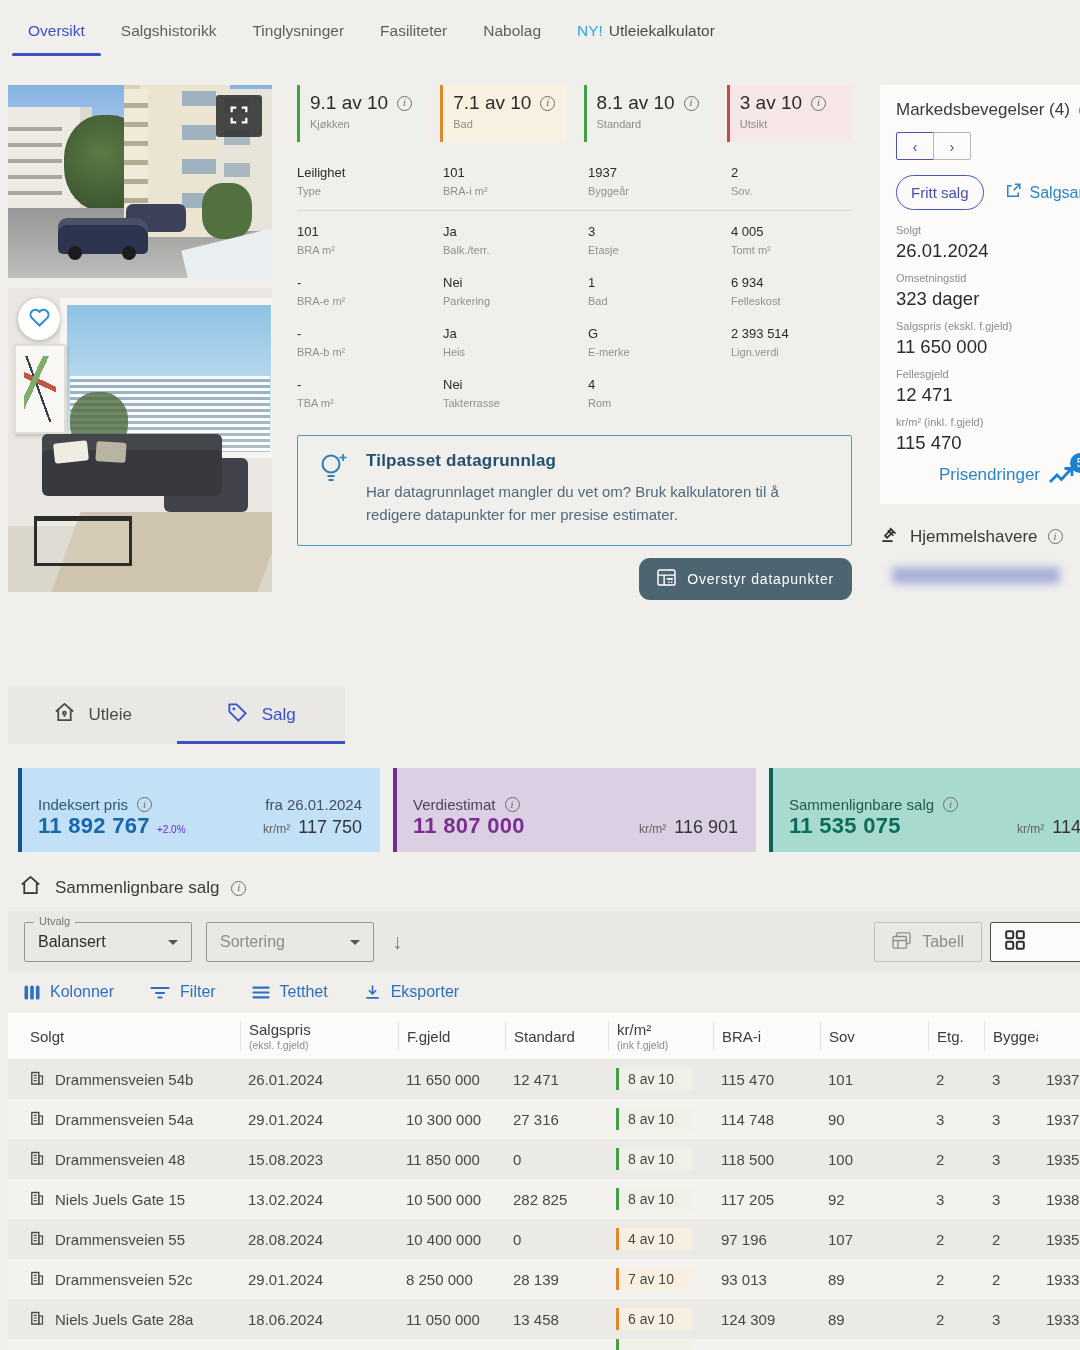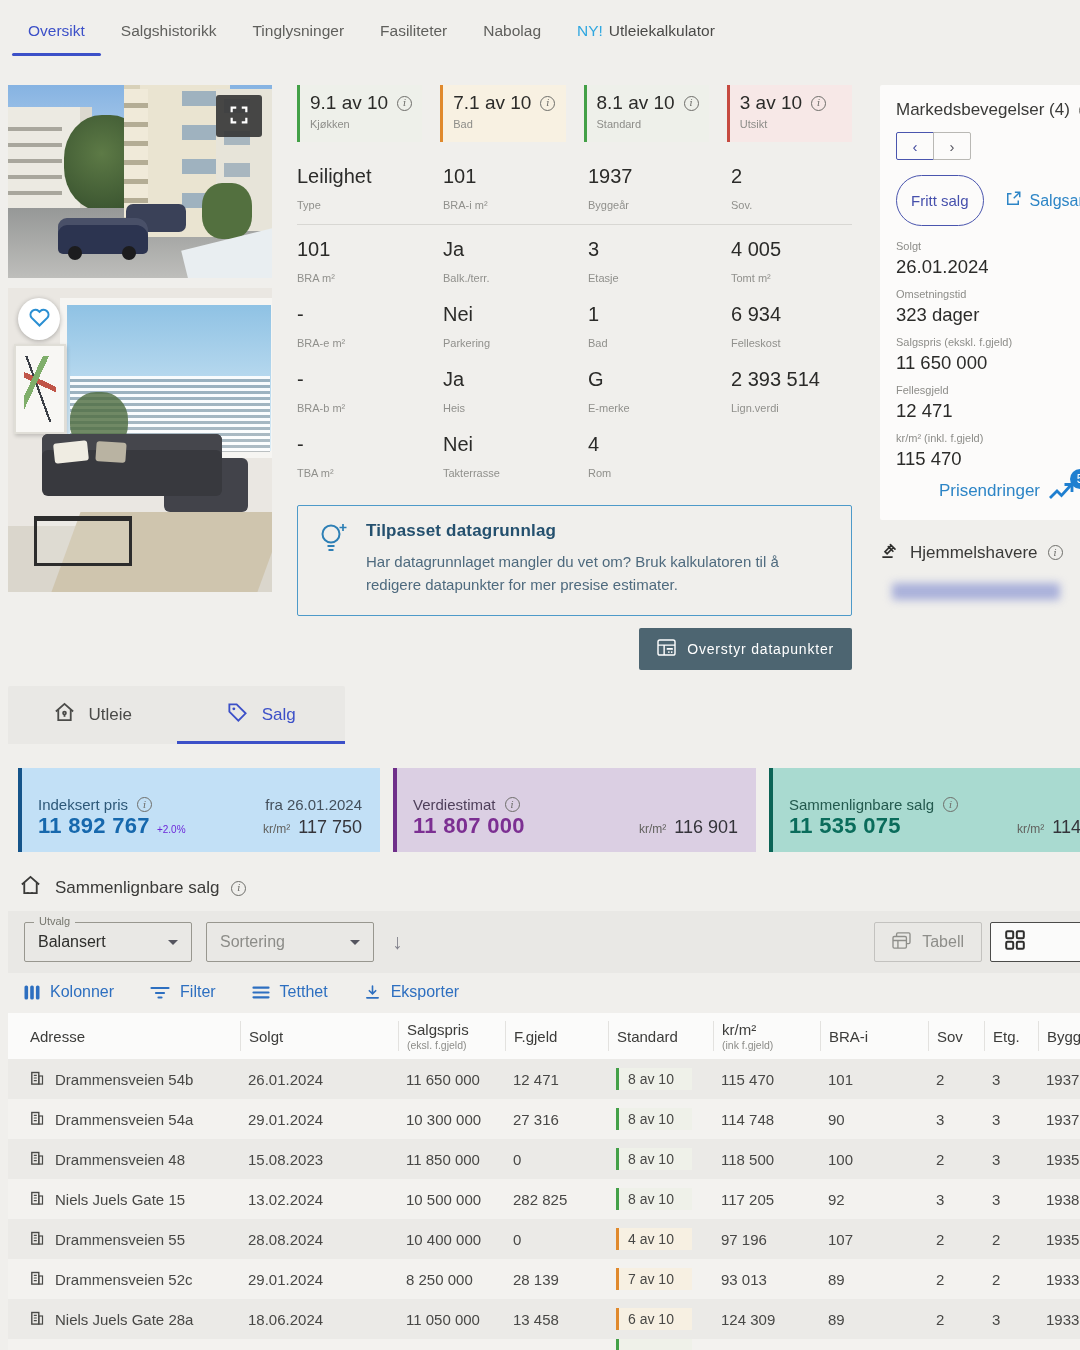--- a/index.html
+++ b/index.html
@@ -60,40 +60,40 @@
 .middle{position:absolute;left:297px;top:85px;width:555px}
 .scores{display:flex;gap:18px}
 .score{flex:1;height:57px;padding:7px 10px 0;border-left:3px solid #888}
 .score.tone-green{border-color:#43a047;background:#eef0ea}
 .score.tone-orange{border-color:#e0892c;background:#f8f1e2}
 .score.tone-red{border-color:#c64a40;background:#f7e8e7}
 .score-value{font-size:19px;color:#2b2b29;display:flex;align-items:center;gap:9px;white-space:nowrap}
 .score-label{font-size:11px;color:#8d8d89;margin-top:4px}
 .facts{display:grid;grid-template-columns:146px 145px 143px 1fr;margin-top:14px}
 .fact{padding:9px 0 10px}
-.fact-value{font-size:20px;color:#2b2b29}
-.fact-label{font-size:11px;color:#90908c;margin-top:11px}
+.fact-value{font-size:13px;color:#2b2b29}
+.fact-label{font-size:11px;color:#90908c;margin-top:5px}
 .facts-divider{grid-column:1/-1;border-bottom:1px solid #d8d7d3;margin:3px 0 4px}
 .infobox{margin-top:16px;border:1.5px solid #4d9ac9;border-radius:2px;padding:15px 20px 18px;display:flex;gap:16px}
 .infobox-title{font-size:17px;font-weight:bold;color:#24506e;letter-spacing:.2px}
 .infobox-body{font-size:15px;color:#4e6a7e;line-height:1.55;margin-top:9px;max-width:445px}
 .override-row{display:flex;justify-content:flex-end;margin-top:12px}
-.override-btn{background:#4d6571;color:#fff;border:none;font-size:14px;letter-spacing:.8px;padding:11px 18px;display:flex;align-items:center;gap:11px;border-radius:2px;font-family:inherit}
+.override-btn{background:#4d6571;color:#fff;border:none;font-size:14px;letter-spacing:.8px;padding:11px 18px;display:flex;align-items:center;gap:11px;border-radius:11px;font-family:inherit}
 
 
 .rightpanel{position:absolute;left:880px;top:85px;width:212px}
 .market-card{background:#fcfbfa;padding:15px 16px 18px;border-radius:2px}
 .market-title-row{display:flex;align-items:center;gap:9px;white-space:nowrap}
 .market-title{font-size:17px;color:#3a3a38}
 .pager{display:flex;margin-top:12px}
 .pager-btn{width:38px;height:28px;border:1px solid #b9b8b4;background:transparent;display:flex;align-items:center;justify-content:center;font-size:15px;color:#424a9e}
 .pager-btn.prev{border-color:#4a55ae;border-radius:2px 0 0 2px}
 .pager-btn.next{margin-left:-1px;color:#55555f;border-radius:0 2px 2px 0}
 .badge-row{display:flex;align-items:center;gap:20px;margin:15px 0 14px;white-space:nowrap}
-.pill{border:1.5px solid #4a55ae;color:#4650ac;border-radius:999px;padding:16px 14px;font-size:15px}
+.pill{border:1.5px solid #4a55ae;color:#4650ac;border-radius:999px;padding:8px 14px;font-size:15px}
 .extlink{color:#2d85c6;font-size:16px;display:flex;align-items:center;gap:8px;white-space:nowrap}
 .mf{margin-bottom:10px}
 .mf-label{font-size:11px;color:#8d8d89}
 .mf-value{font-size:18.5px;color:#2b2b29;margin-top:4px}
 .pricelink-row{display:flex;justify-content:flex-end;margin-top:8px}
 .pricelink{display:flex;align-items:center;gap:8px;color:#2d85c6;font-size:17px}
 .trend-wrap{position:relative;display:inline-flex}
 .pricebadge{position:absolute;right:-14px;top:-11px;width:20px;height:20px;border-radius:50%;background:#1f7fd0;color:#fff;font-size:12px;display:flex;align-items:center;justify-content:center}
 .owners{margin-top:20px;display:flex;align-items:center;gap:10px;font-size:17px;color:#3a3a38;white-space:nowrap}
 .blurred-name{margin-top:18px;margin-left:12px;height:17px;width:168px;border-radius:3px;background:#a9b0da;filter:blur(4px)}
@@ -566,23 +566,20 @@
           <path d="M12 3v10.5M7.5 9.5 12 14l4.5-4.5M4 19.5h16"></path>
         </svg>
       </span>
       <span data-interactable="false">Eksporter</span>
     </div>
   </div>
 
 <div class="table" data-interactable="false">
   <div class="thead" data-interactable="false">
     <div class="th" data-interactable="true">
-        <span>Adresse</span>
-      </div>
-    <div class="th" data-interactable="true">
         <span>Solgt</span>
       </div>
     <div class="th" data-interactable="true">
         <span>Salgspris</span>
         <span class="th-sub">(eksl. f.gjeld)</span>
       </div>
     <div class="th" data-interactable="true">
         <span>F.gjeld</span>
       </div>
     <div class="th" data-interactable="true">

